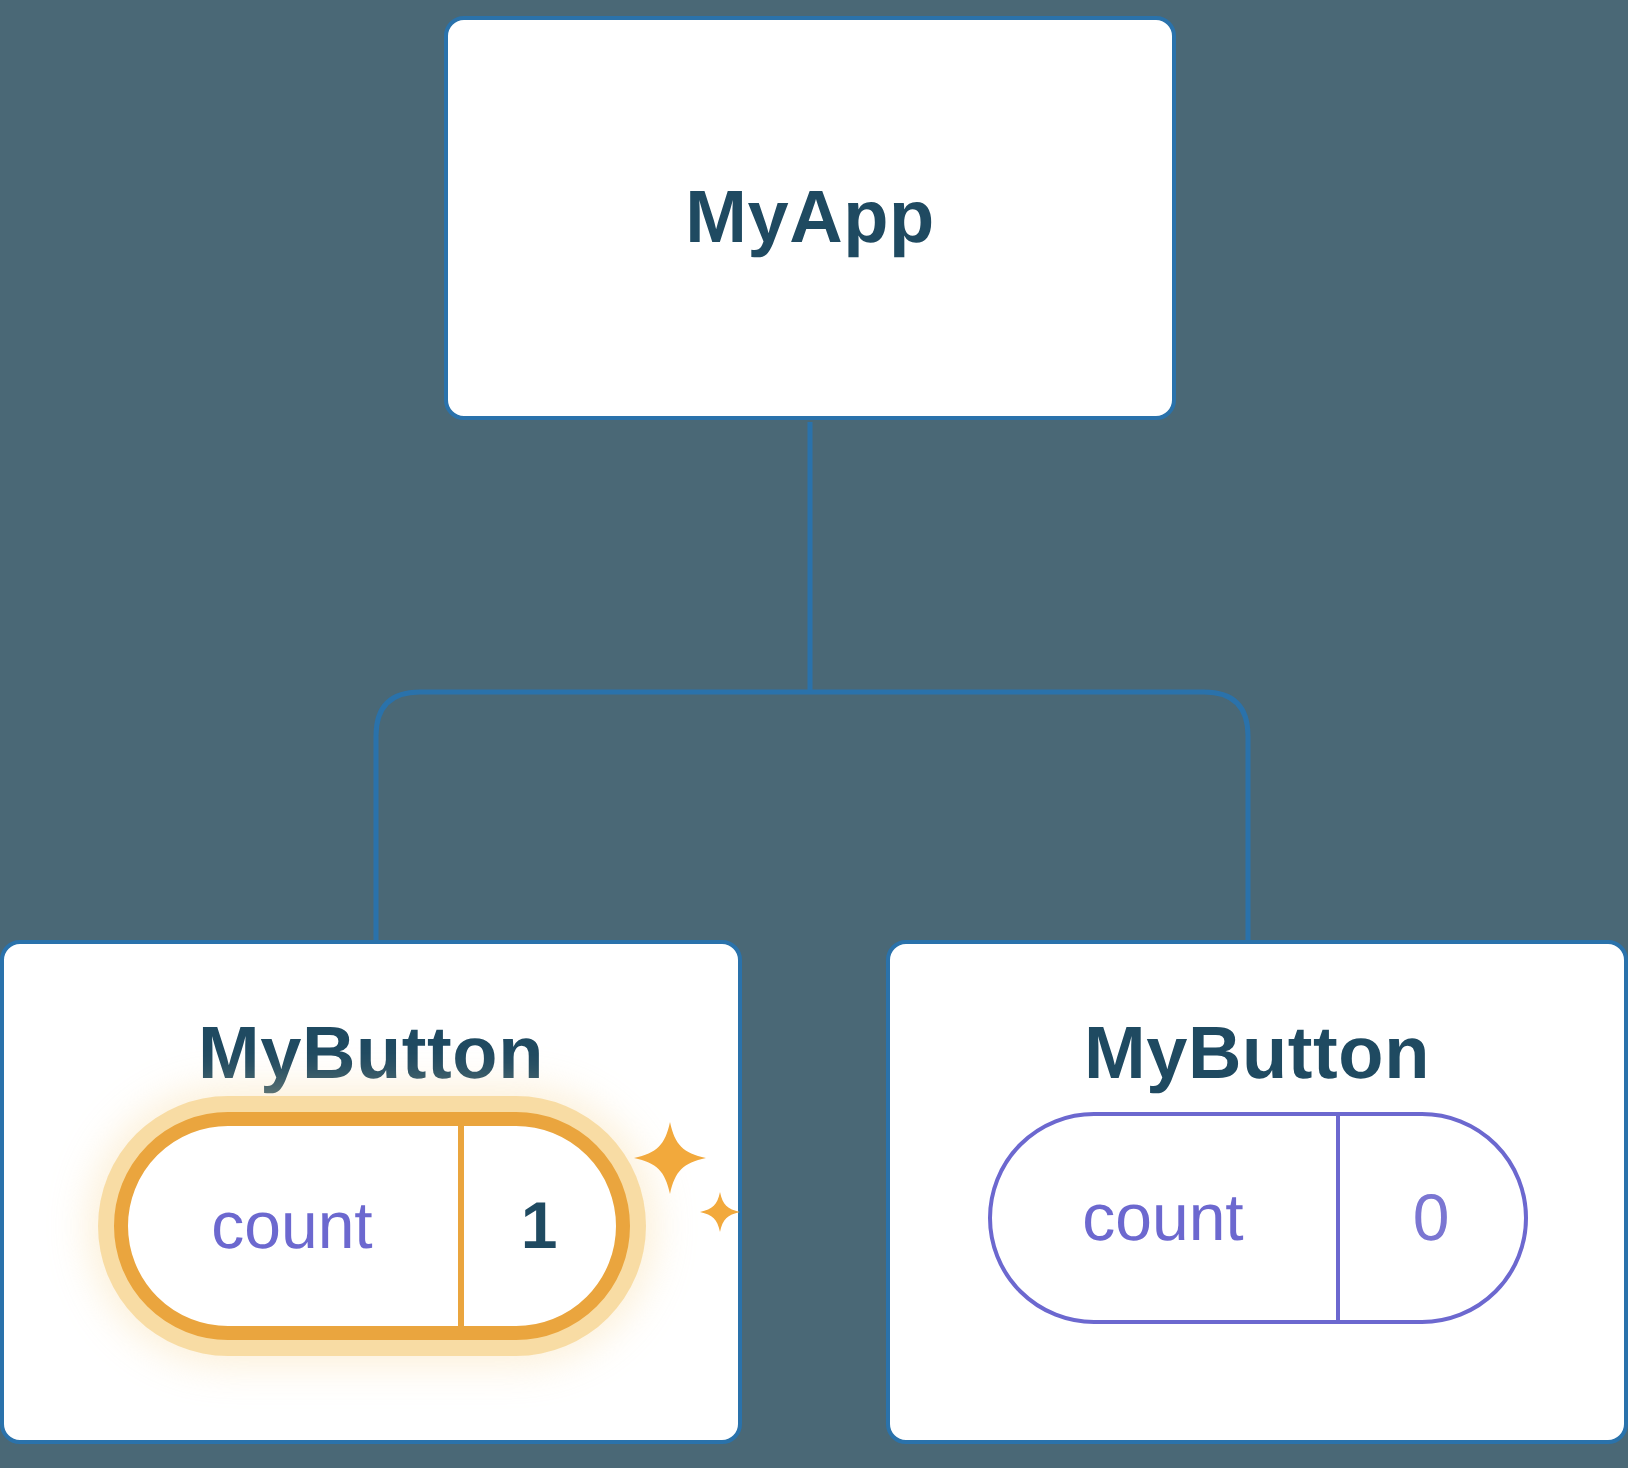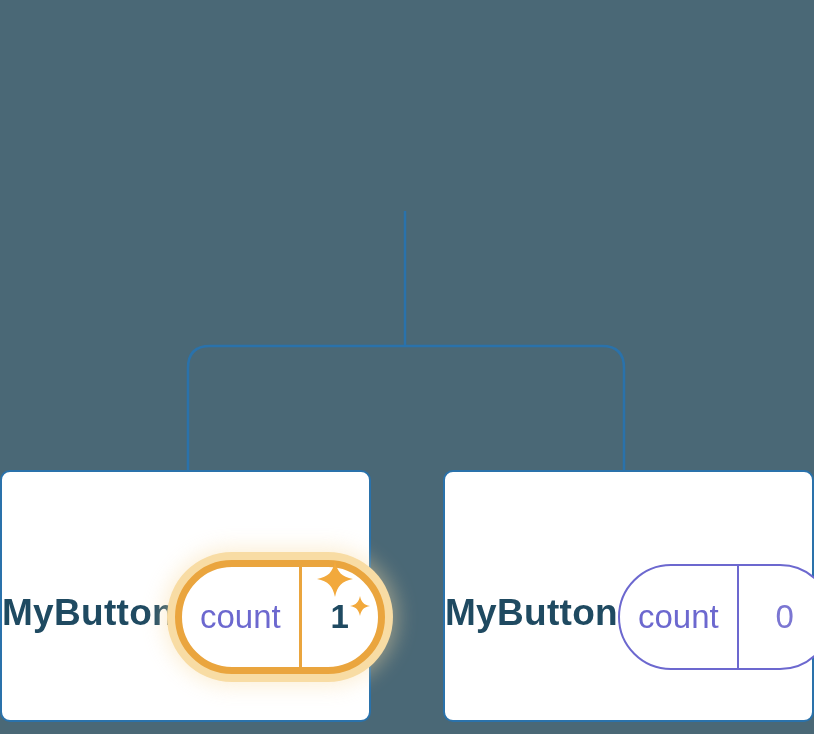--- a/index.html
+++ b/index.html
@@ -35,20 +35,21 @@
     height: 202px;
     display: flex;
     align-items: center;
     justify-content: center;
   }
   .node-child {
     top: 470px;
     width: 371px;
     height: 252px;
     display: flex;
+    flex-direction: column;
     align-items: center;
     padding-top: 34px;
   }
   .node-child.left  { left: 0px; }
   .node-child.right { left: 443px; }
   .node-label {
     font-size: 37px;
     font-weight: 700;
     color: #1f4a61;
     letter-spacing: 0.3px;
@@ -113,20 +114,23 @@
 </head>
 <body>
 
 <div class="canvas">
 
   <svg class="connectors" width="814" height="734" viewBox="0 0 814 734">
     <path d="M405,211 V346" fill="none" stroke="#2a72ab" stroke-width="2.5"></path>
     <path d="M188,470 V368 Q188,346 210,346 H602 Q624,346 624,368 V470" fill="none" stroke="#2a72ab" stroke-width="2.5"></path>
   </svg>
 
+  <div class="node node-root">
+    <div class="node-label">MyApp</div>
+  </div>
 
   <div class="node node-child left">
     <div class="node-label">MyButton</div>
     <div class="pill highlighted">
       <span class="pill-name">count</span>
       <span class="pill-value">1</span>
     </div>
     <svg class="sparkles" viewBox="0 0 74 74">
       <path fill="#f2a93c" d="M27 3
         C 29.5 14.5, 33.5 18.5, 45 21

